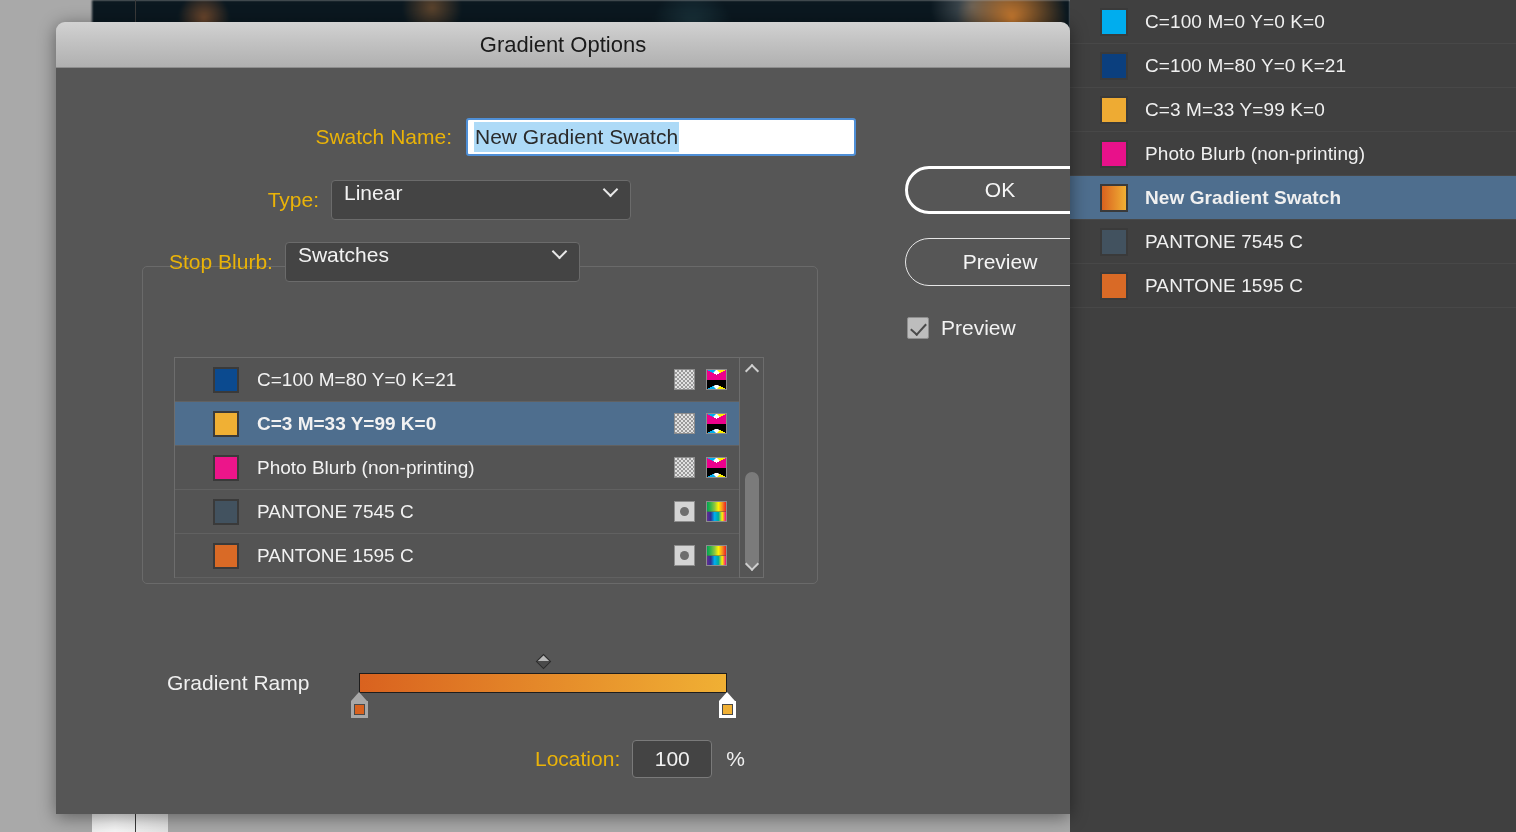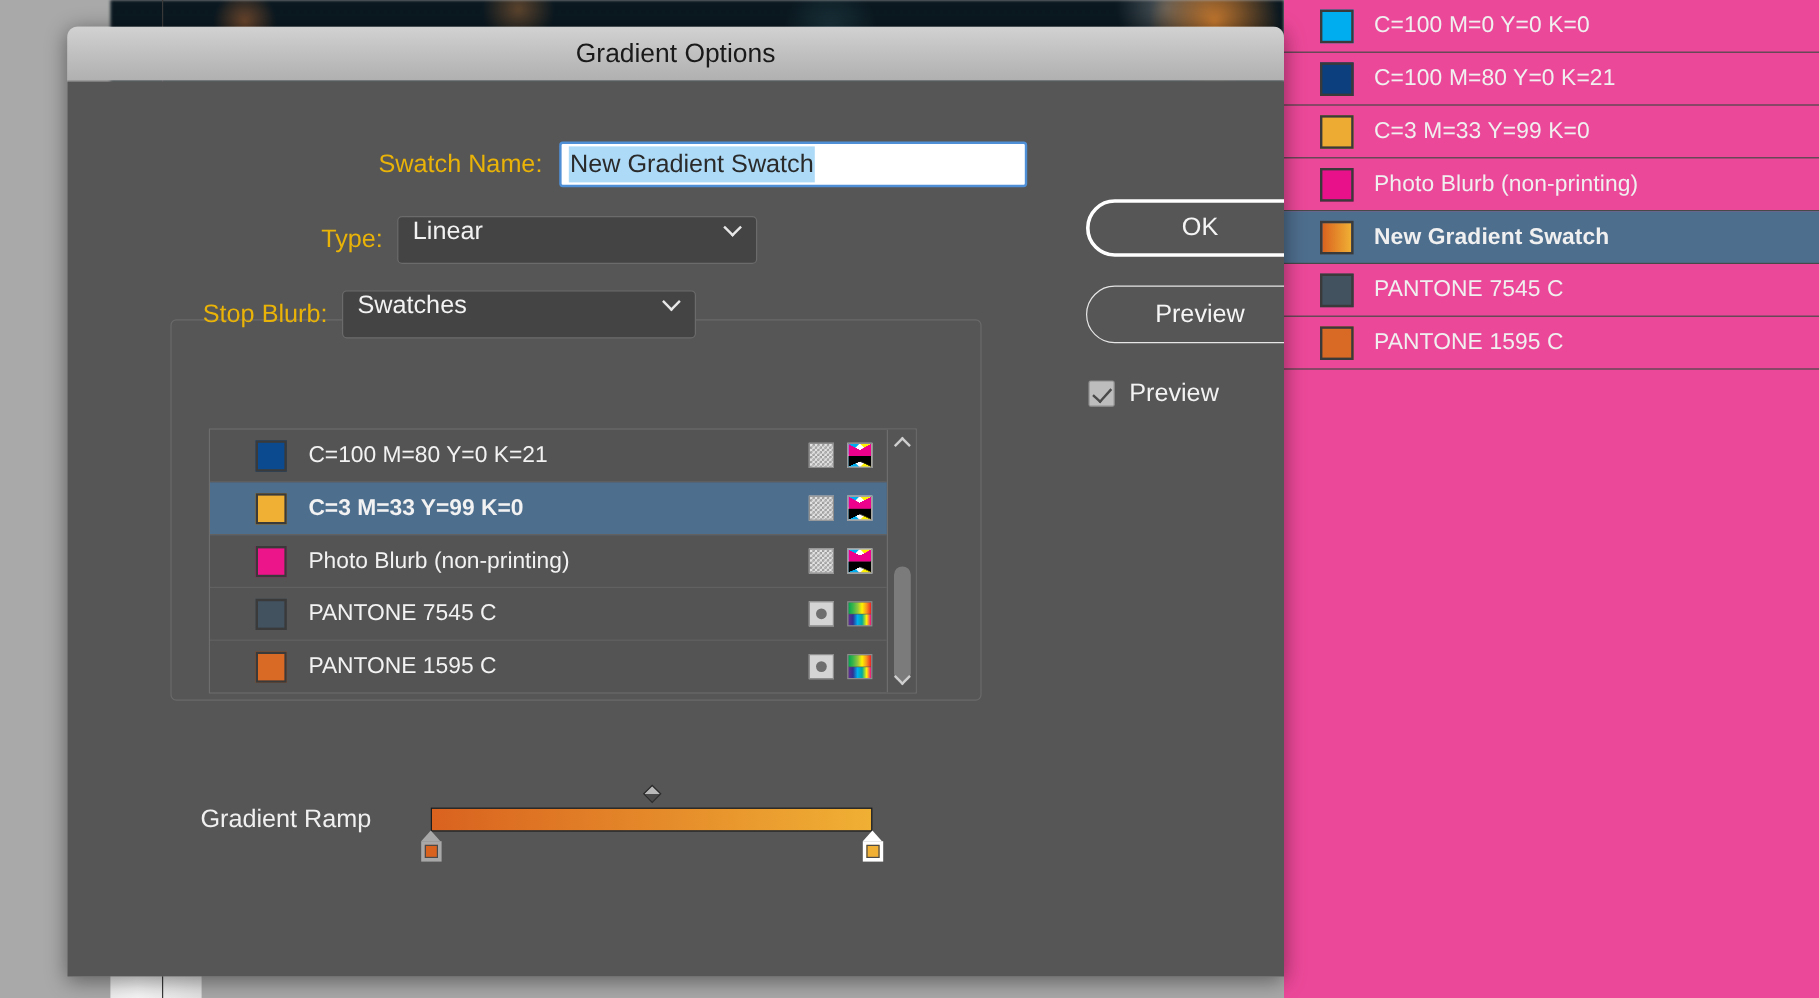--- a/index.html
+++ b/index.html
@@ -31,21 +31,21 @@
   .doc-orange-mark{
     position:absolute;left:92px;top:82px;width:76px;height:9px;background:#c55c29;
   }
   .doc-right-dark{
     position:absolute;left:1070px;top:0;width:446px;height:832px;background:#4c4c4c;
   }
 
   
   #swatch-panel{
     position:absolute;left:1070px;top:0;width:446px;height:832px;
-    background:#ec4899;
+    background:#404040;
   }
   .sp-row{
     position:relative;height:44px;display:flex;align-items:center;
     border-bottom:1px solid #484848;box-sizing:border-box;
   }
   .sp-row.selected{background:#4e6e8e;}
   .sp-chip{
     width:28px;height:28px;margin-left:30px;box-sizing:border-box;
     border:2px solid #3a3a3a;flex:0 0 auto;
   }
@@ -405,20 +405,27 @@
           </div>
         </div>
         <div class="stop" style="left: 662px; top: 624px;">
           <div class="tri" style="border-bottom:9px solid #ffffff;"></div>
           <div class="body" style="background:#ffffff;">
             <i style="background:#f0b034;"></i>
           </div>
         </div>
       </div>
 
+    <div id="loc-row">
+      <span class="lbl">Location:</span>
+      <div id="loc-box">
+        <span>100</span>
+      </div>
+      <span id="loc-pct">%</span>
+    </div>
 
     <div class="btn" id="btn-ok">OK</div>
     <div class="btn" id="btn-cancel">Preview</div>
 
     <div id="preview-row">
       <span id="preview-box"></span>
       <span id="preview-label">Preview</span>
     </div>
 
   </div>

